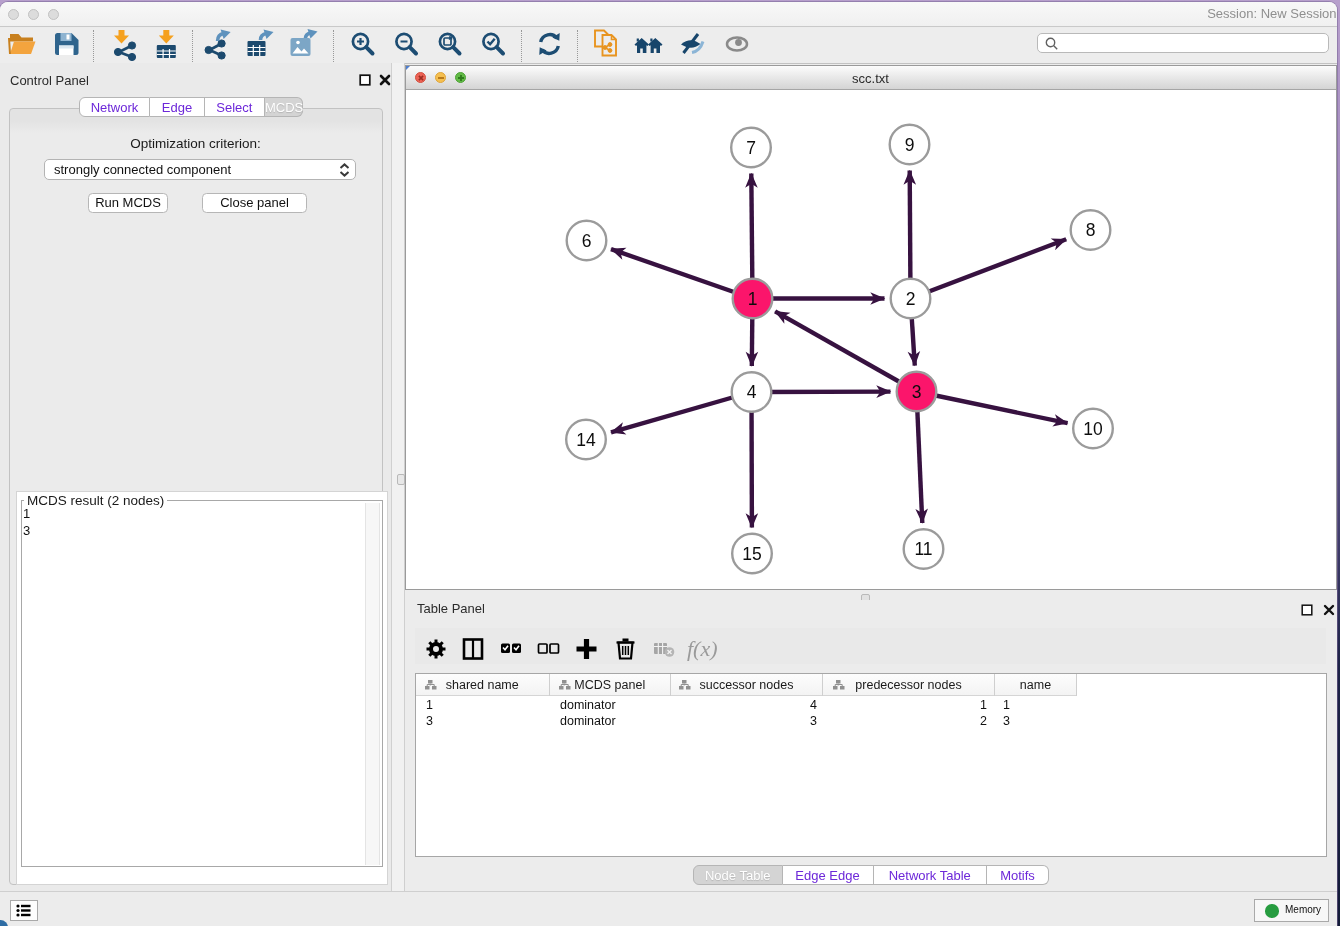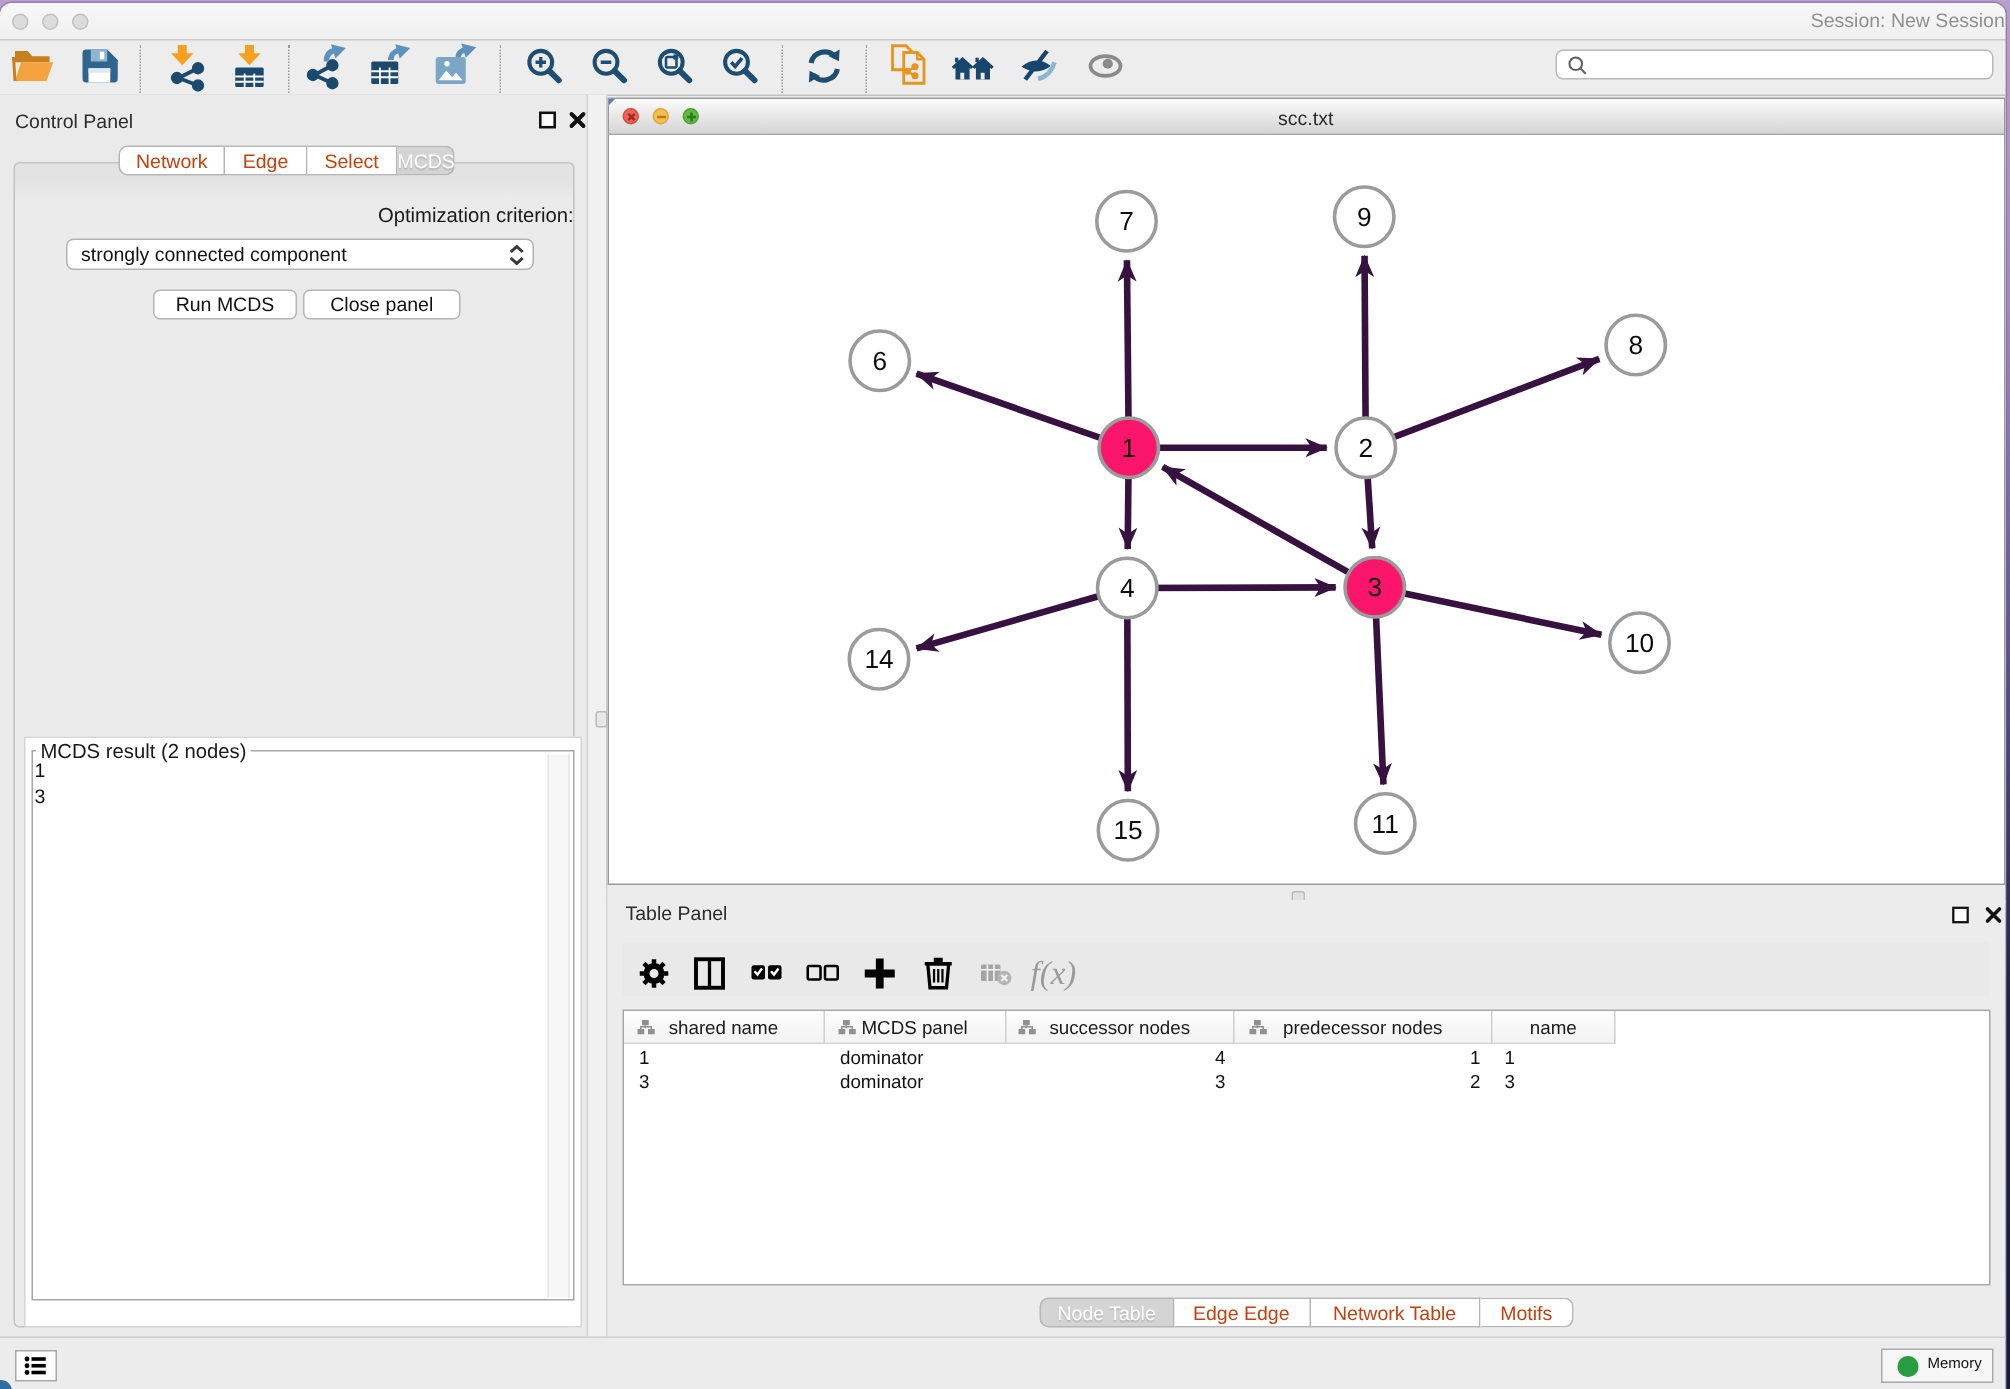--- a/index.html
+++ b/index.html
@@ -11,25 +11,25 @@
 
 #toolbar{position:absolute;left:0;top:26px;width:100%;height:36px;background:#ededed;border-bottom:1px solid #c2c2c2}
 .sep{position:absolute;top:2px;height:32px;border-left:1px dotted #999}
 #search{position:absolute;left:1037px;top:4.5px;width:292px;height:20px;background:#fff;border:1px solid #b9b9b9;border-radius:5px}
 
 #cpanel{position:absolute;left:0;top:61px;width:391px;height:830px;background:#eaeaea}
 #cptitle{position:absolute;left:10px;top:10px;font-size:13px;color:#2b2b2b}
 #cpbox{position:absolute;left:8.5px;top:44.5px;width:374px;height:777px;border:1px solid #c2c2c2;border-radius:4px;background:linear-gradient(#e3e3e3 12px,#ebebeb 24px)}
 .tabs{position:absolute;display:flex;height:20px}
 #cptabs{left:78.8px;top:34px}
-.tab{height:20px;line-height:19px;font-size:13px;color:#c2410c;text-align:center;background:#fff;border:1px solid #b5b5b5;border-left:none}
+.tab{height:20px;line-height:19px;font-size:13px;color:#6d28d9;text-align:center;background:#fff;border:1px solid #b5b5b5;border-left:none}
 .tab.first{border-left:1px solid #b5b5b5;border-radius:6px 0 0 6px}
 .tab.last{border-radius:0 6px 6px 0}
 .tab.sel{background:#d4d4d4;color:#fff;text-shadow:0 1px 1px #b5b5b5}
-#opt{position:absolute;left:8.5px;top:72.5px;width:374px;text-align:right;font-size:13.5px;color:#1a1a1a}
+#opt{position:absolute;left:8.5px;top:72.5px;width:374px;text-align:center;font-size:13.5px;color:#1a1a1a}
 #dropdown{position:absolute;left:44px;top:95.5px;width:312px;height:21px;background:#fff;border:1px solid #b3b3b3;border-radius:5px;font-size:13px;color:#111;line-height:20px;padding-left:9px}
 .btn{position:absolute;top:130px;height:19.5px;background:#fff;border:1px solid #b6b6b6;border-radius:4.5px;font-size:13px;color:#111;text-align:center;line-height:18px}
 #mcdsbox{position:absolute;left:16px;top:428px;width:372px;height:394px;background:#fff;border:1px solid #d4d4d4}
 #fieldset{position:absolute;left:4px;top:8px;width:362px;height:367px;border:1px solid #a8a8a8}
 #legend{position:absolute;left:2px;top:-8px;background:#fff;padding:0 3px;font-size:13.5px;color:#1a1a1a}
 #mcdstext{position:absolute;left:6px;top:13px;font-size:13px;color:#111;line-height:17.2px}
 #mcdsscroll{position:absolute;left:348px;top:11px;width:15px;height:362px;background:#f7f7f7;border-left:1px solid #e4e4e4;border-right:1px solid #e4e4e4}
 
 #vsplit{position:absolute;left:391px;top:61px;width:13.5px;height:830px;background:#f1f1f1;border-left:1px solid #d0d0d0;border-right:1px solid #cfcfcf}
 #vhandle{position:absolute;left:396.5px;top:472px;width:8px;height:11px;background:#e8e8e8;border:1px solid #b9b9b9;border-radius:2px}
@@ -204,21 +204,21 @@
       <div class="tab" style="width:60.2px">Select</div>
       <div class="tab last sel" style="width:38px">MCDS</div>
     </div>
     <div id="opt">Optimization criterion:</div>
     <div id="dropdown">strongly connected component
       <svg width="13" height="14" viewBox="0 0 13 14" style="position:absolute;right:4px;top:3px">
         <path d="M2.5 5 L6.5 1.4 L10.5 5" fill="none" stroke="#3a3a3a" stroke-width="2"></path>
         <path d="M2.5 9 L6.5 12.6 L10.5 9" fill="none" stroke="#3a3a3a" stroke-width="2"></path>
       </svg>
     </div>
-    <div class="btn" style="left:102px;width:96px">Run MCDS</div>
+    <div class="btn" style="left:88px;width:80px">Run MCDS</div>
     <div class="btn" style="left:202px;width:105px">Close panel</div>
     <div id="mcdsbox">
       <div id="fieldset">
           <div id="legend">MCDS result (2 nodes)</div>
         </div>
       <div id="mcdstext">1<br>3</div>
       <div id="mcdsscroll"></div>
     </div>
   </div>
   <div id="vsplit"></div>

